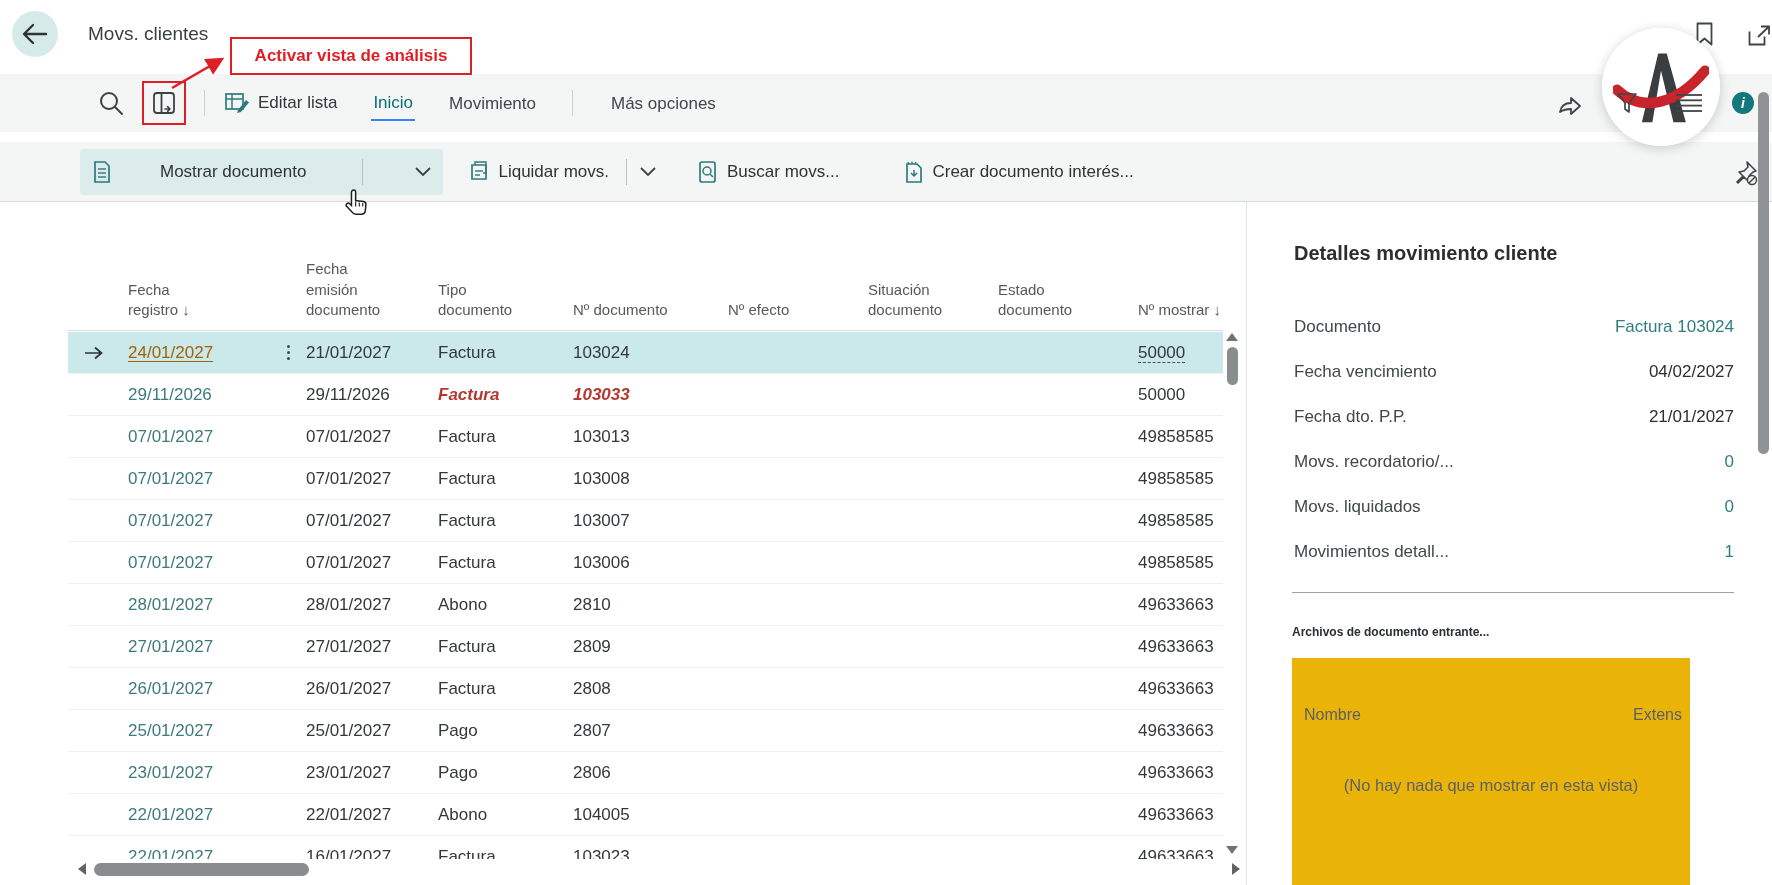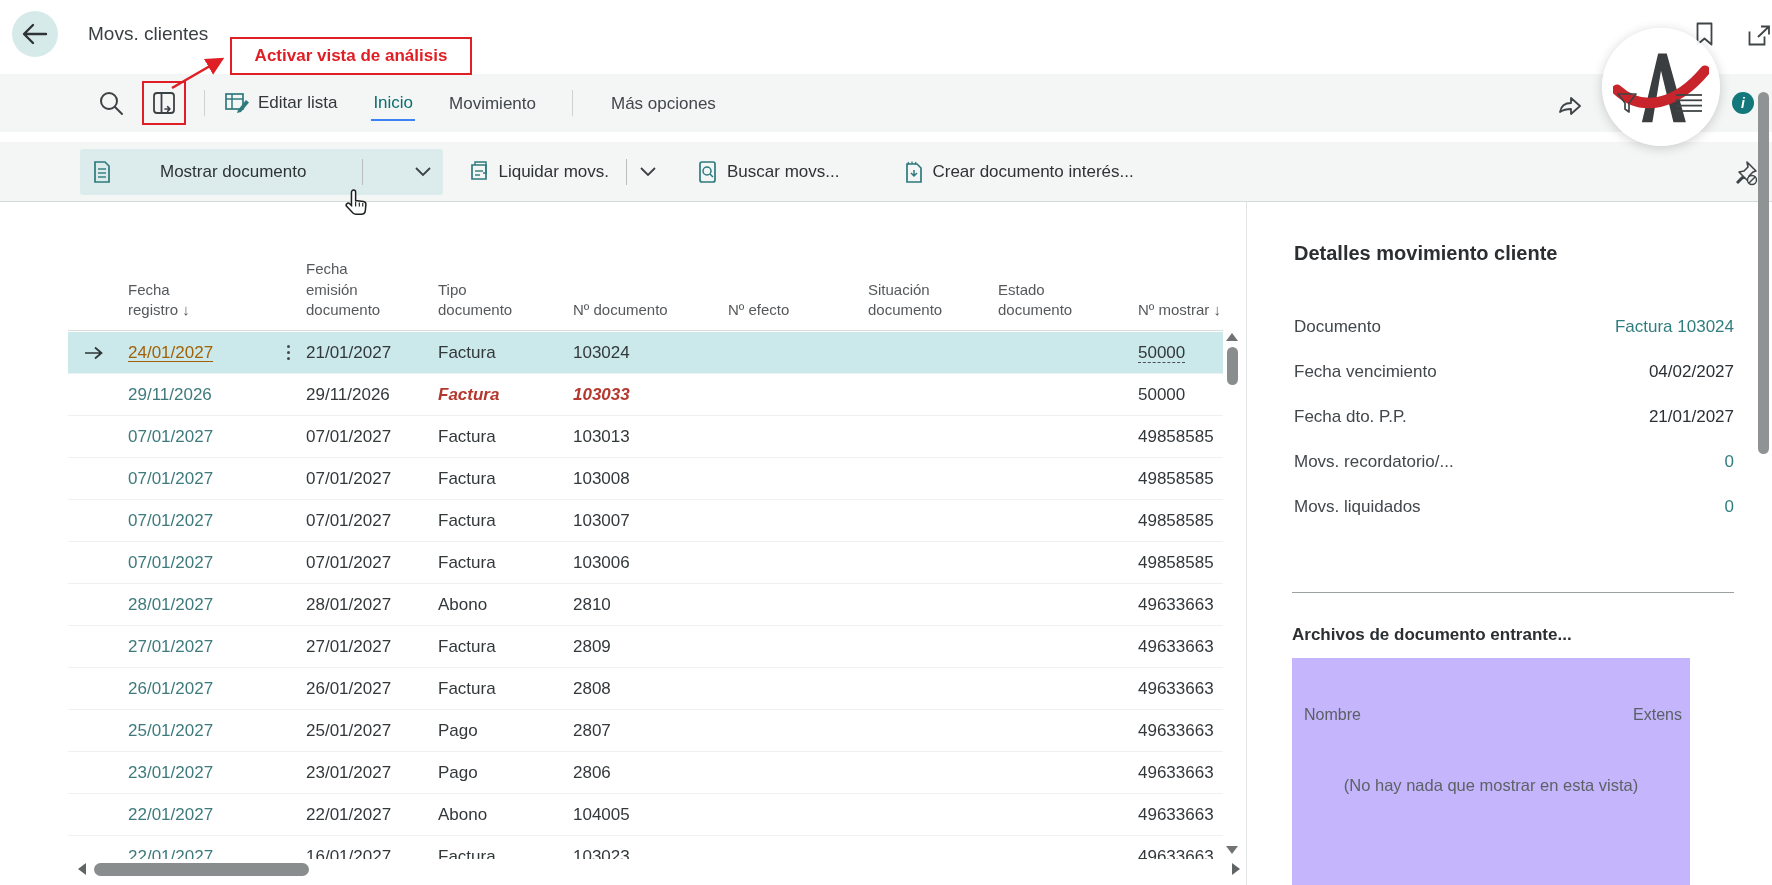--- a/index.html
+++ b/index.html
@@ -94,22 +94,22 @@
   
   .factbox { position:absolute; left:1270px; top:202px; width:478px; height:683px; background:#fff; }
   .factbox-border { position:absolute; left:1246px; top:202px; width:1px; height:683px; background:#e2e5e5; }
   .fb-title { position:absolute; left:24px; top:40px; font-size:20px; font-weight:700; color:#2b2f32; }
   .fb-fields { position:absolute; left:24px; top:102px; width:440px; }
   .fb-row { height:45px; display:flex; align-items:center; justify-content:space-between; font-size:17px; }
   .fb-label { color:#41474b; }
   .fb-link { color:#2f7d7f; cursor:pointer; }
   .fb-val { color:#2b3034; }
   .fb-divider { position:absolute; left:22px; top:390px; width:442px; height:1px; background:#9ca1a3; }
-  .fb-title2 { position:absolute; left:22px; top:423px; font-size:17px; font-weight:700; color:#2b2f32; }
-  .files-box { position:absolute; left:22px; top:456px; width:398px; height:227px; background:#c4b5fd; }
+  .fb-title2 { position:absolute; left:22px; top:423px; font-size:12px; font-weight:700; color:#2b2f32; }
+  .files-box { position:absolute; left:22px; top:456px; width:398px; height:227px; background:#eab308; }
   .files-head { position:absolute; left:12px; right:8px; top:48px; display:flex; justify-content:space-between;
     font-size:16px; color:#5a5f63; }
   .files-empty { position:absolute; left:0; width:100%; top:118px; text-align:center; font-size:16.5px; color:#5d6265; }
 
   svg { display:block; }
 </style>
 </head>
 <body>
 
 <div id="canvas">
@@ -502,20 +502,24 @@
         <span class="fb-val">21/01/2027</span>
       </div>
       <div class="fb-row">
         <span class="fb-label">Movs. recordatorio/...</span>
         <span class="fb-link">0</span>
       </div>
       <div class="fb-row">
         <span class="fb-label">Movs. liquidados</span>
         <span class="fb-link">0</span>
       </div>
+      <div class="fb-row">
+        <span class="fb-label">Movimientos detall...</span>
+        <span class="fb-link">1</span>
+      </div>
     </div>
     <div class="fb-divider"></div>
     <div class="fb-title2">Archivos de documento entrante...</div>
     <div class="files-box">
       <div class="files-head">
         <span>Nombre</span>
         <span>Extens</span>
       </div>
       <div class="files-empty">(No hay nada que mostrar en esta vista)</div>
     </div>

